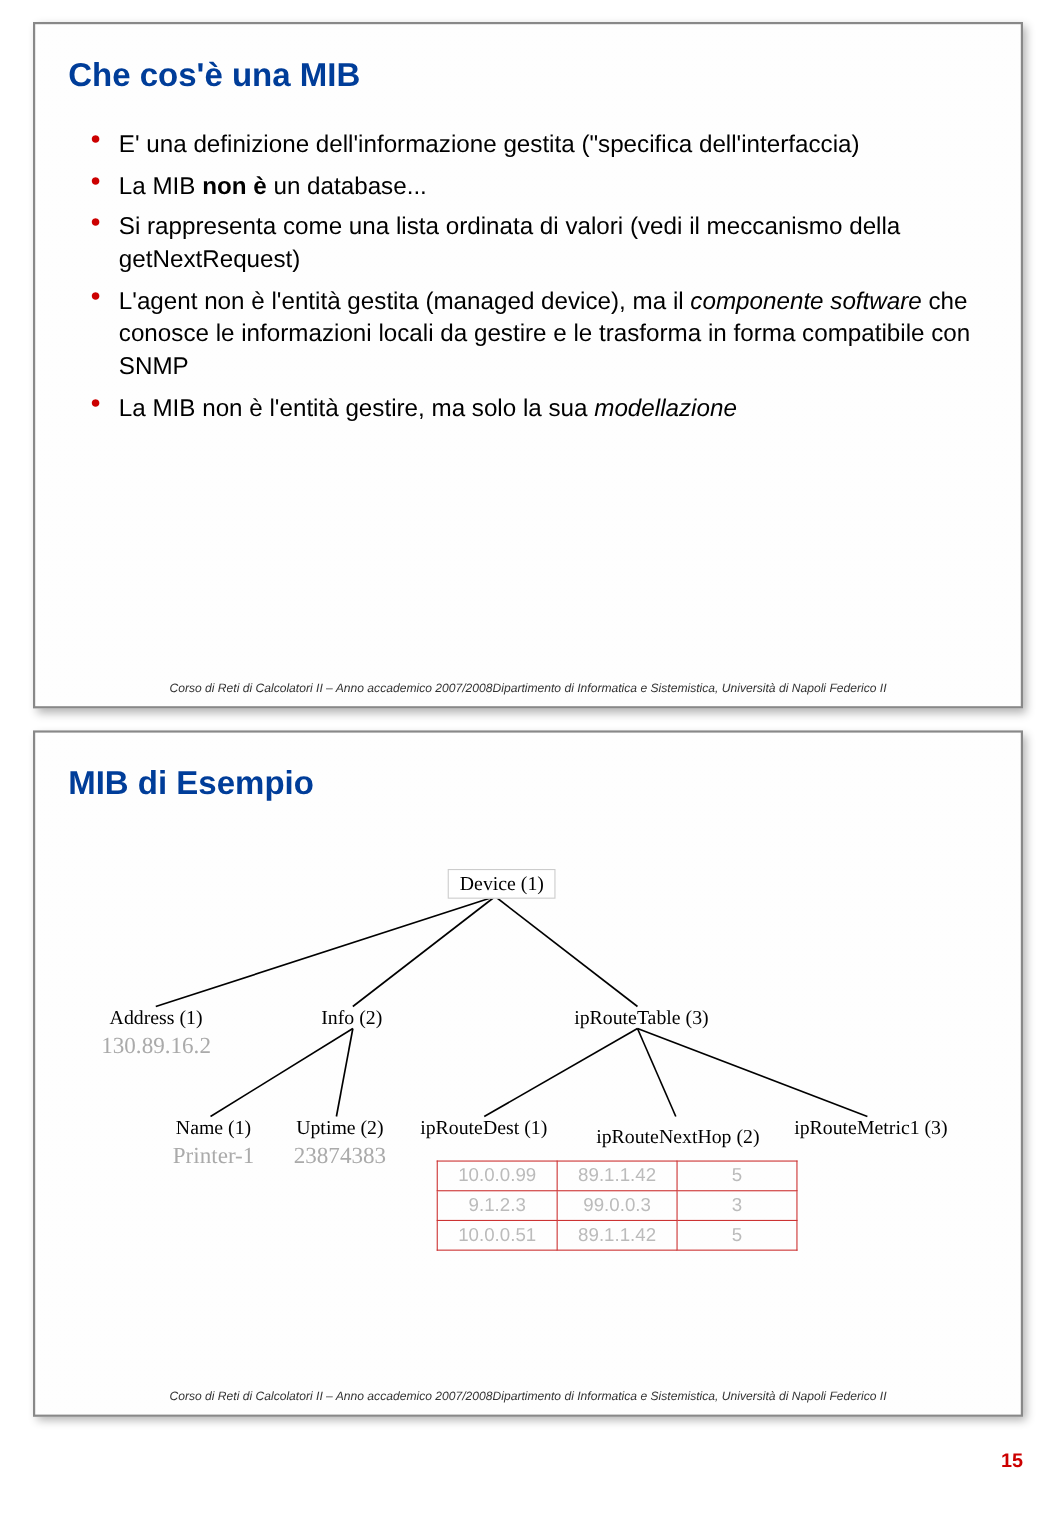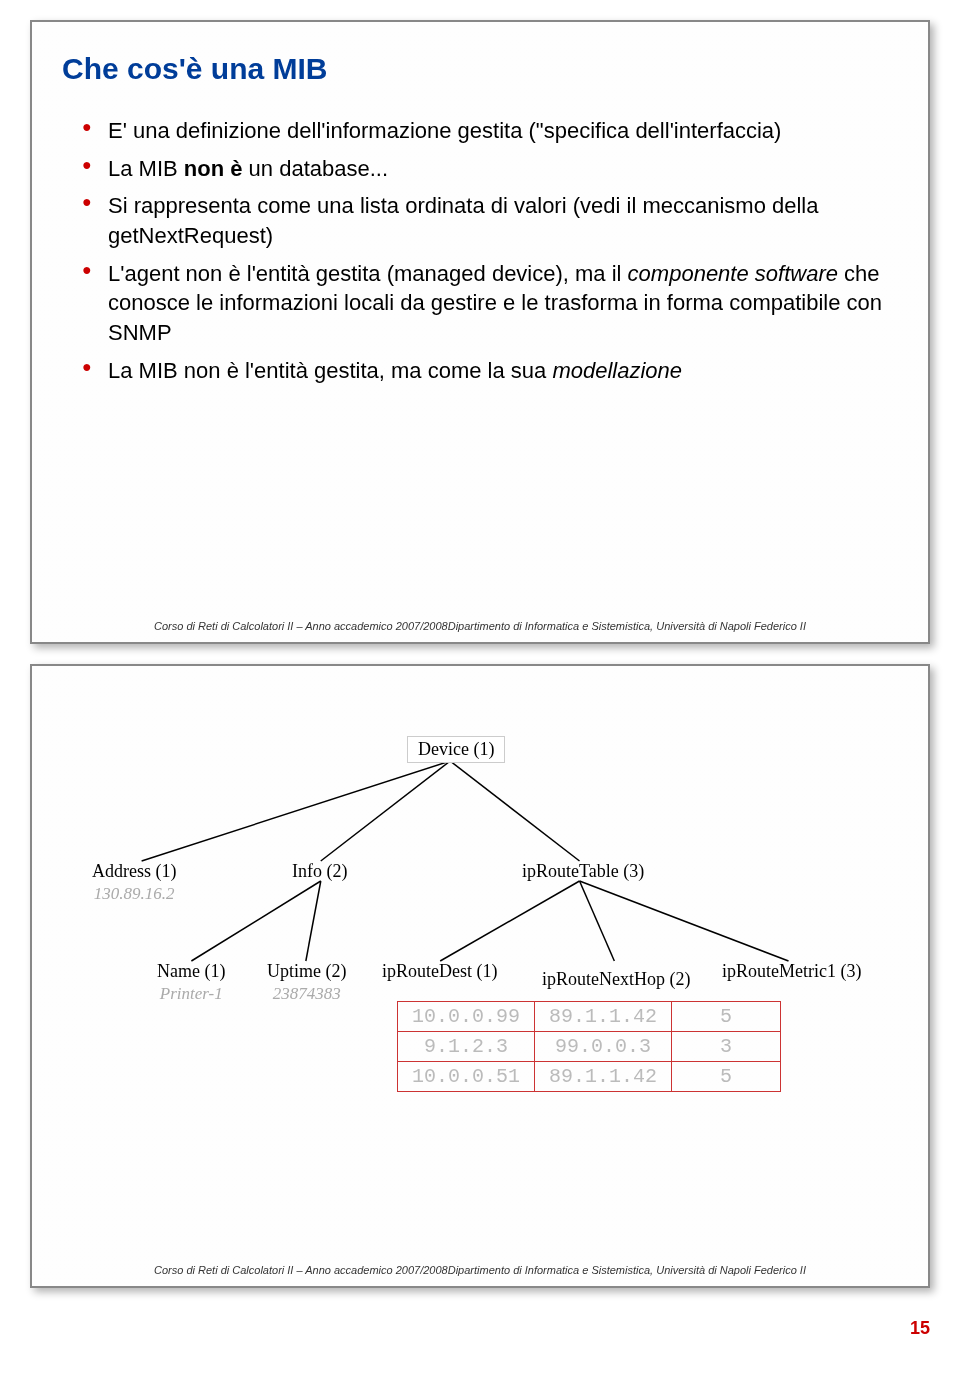--- a/index.html
+++ b/index.html
@@ -77,30 +77,29 @@
   }
   .node {
     position: absolute;
     font-family: "Times New Roman", serif;
     font-size: 18px;
     text-align: center;
     white-space: nowrap;
   }
   .node .val {
     color: #aaa;
-    font-size: 17px;
+    font-size: 21px;
     display: block;
     margin-top: 2px;
-    font-style: italic;
   }
   .rt-table {
     position: absolute;
     border-collapse: collapse;
-    font-family: Liberation Mono, monospace;
-    font-size: 20px;
+    font-family: Liberation Sans, sans-serif;
+    font-size: 17px;
   }
   .rt-table td {
     border: 1.5px solid #cc3333;
     color: #bbb;
     padding: 3px 14px;
     text-align: center;
     min-width: 80px;
   }
   svg.lines {
     position: absolute;
@@ -131,32 +130,33 @@
       <li>
         <span>La MIB </span><span class="bold">non è</span><span> un database...</span>
       </li>
       <li>
         <span>Si rappresenta come una lista ordinata di valori (vedi il meccanismo della getNextRequest)</span>
       </li>
       <li>
         <span>L'agent non è l'entità gestita (managed device), ma il </span><span class="italic">componente software</span><span> che conosce le informazioni locali da gestire e le trasforma in forma compatibile con SNMP</span>
       </li>
       <li>
-        <span>La MIB non è l'entità gestita, ma come la sua </span><span class="italic">modellazione</span><span></span>
+        <span>La MIB non è l'entità gestire, ma solo la sua </span><span class="italic">modellazione</span><span></span>
       </li>
     </ul>
     <div class="footer">
       <span>Corso di Reti di Calcolatori II – Anno accademico 2007/2008</span>
       <span>Dipartimento di Informatica e Sistemistica, Università di Napoli Federico II</span>
     </div>
   </div>
 </div>
 
 <div class="slide">
   <div class="slide-inner">
+    <div class="slide-title">MIB di Esempio</div>
 
     <div class="tree-area">
       <svg class="lines" viewBox="0 0 840 420" preserveAspectRatio="none">
 
         <line x1="390" y1="55" x2="80" y2="155" stroke="#000" stroke-width="1.5"></line>
         <line x1="390" y1="55" x2="260" y2="155" stroke="#000" stroke-width="1.5"></line>
         <line x1="390" y1="55" x2="520" y2="155" stroke="#000" stroke-width="1.5"></line>
 
         <line x1="260" y1="175" x2="130" y2="255" stroke="#000" stroke-width="1.5"></line>
         <line x1="260" y1="175" x2="245" y2="255" stroke="#000" stroke-width="1.5"></line>

